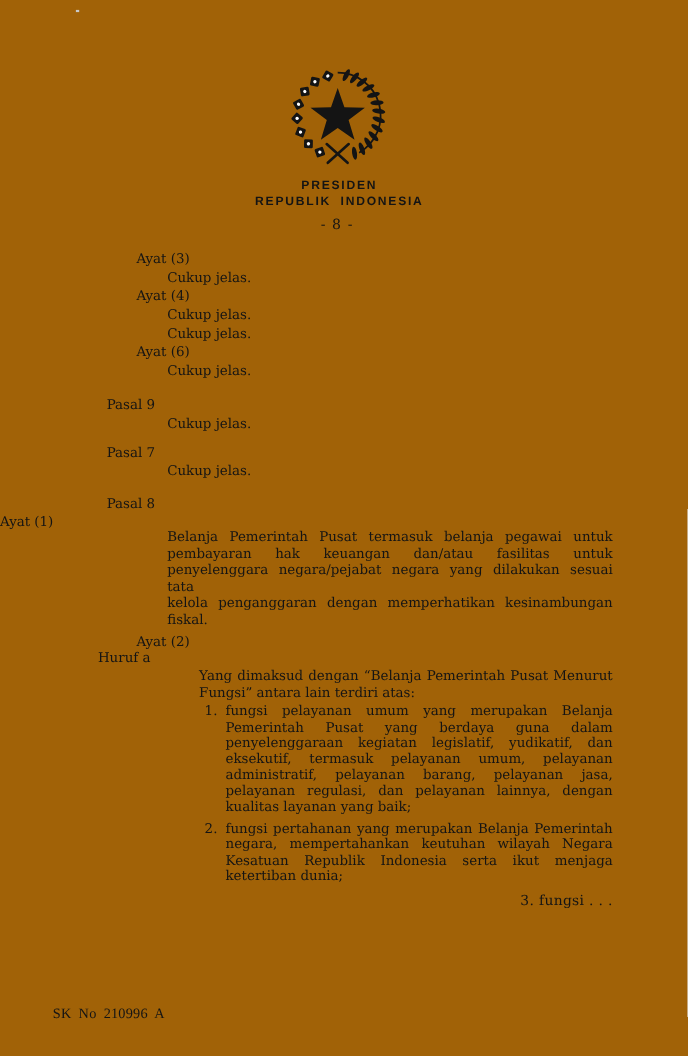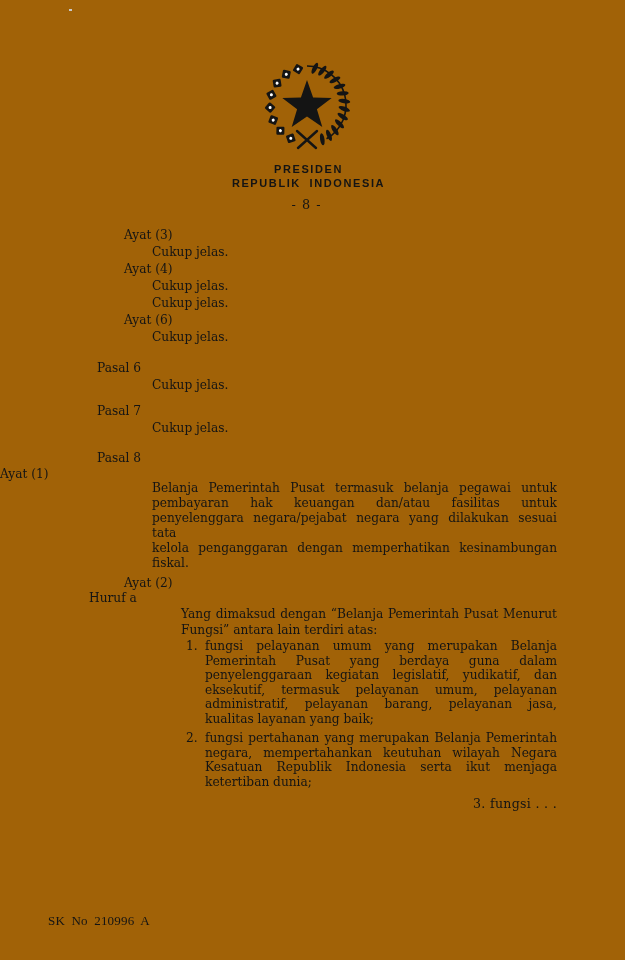--- a/index.html
+++ b/index.html
@@ -145,21 +145,21 @@
     </div>
     <div class="blk">
       <div class="val">Cukup jelas.</div>
     </div>
     <div class="blk">
       <div class="lbl">Ayat (6)</div>
       <div class="val">Cukup jelas.</div>
     </div>
 
     <div class="blk pasal">
-      <div class="lbl">Pasal 6</div>
+      <div class="lbl">Pasal 9</div>
       <div class="val">Cukup jelas.</div>
     </div>
 
     <div class="blk pasal pasal7">
       <div class="lbl">Pasal 7</div>
       <div class="val">Cukup jelas.</div>
     </div>
 
     <div class="blk pasal pasal8">
       <div class="lbl">Pasal 8</div>
@@ -183,20 +183,21 @@
 
     <div class="olist">
       <div class="oitem">
         <div class="num">1.</div>
         <div class="li-lines">
           <div class="jline">fungsi pelayanan umum yang merupakan Belanja</div>
           <div class="jline">Pemerintah Pusat yang berdaya guna dalam</div>
           <div class="jline">penyelenggaraan kegiatan legislatif, yudikatif, dan</div>
           <div class="jline">eksekutif, termasuk pelayanan umum, pelayanan</div>
           <div class="jline">administratif, pelayanan barang, pelayanan jasa,</div>
+          <div class="jline">pelayanan regulasi, dan pelayanan lainnya, dengan</div>
           <div class="jline last">kualitas layanan yang baik;</div>
         </div>
       </div>
       <div class="oitem">
         <div class="num">2.</div>
         <div class="li-lines">
           <div class="jline">fungsi pertahanan yang merupakan Belanja Pemerintah</div>
           <div class="jline">negara, mempertahankan keutuhan wilayah Negara</div>
           <div class="jline">Kesatuan Republik Indonesia serta ikut menjaga</div>
           <div class="jline last">ketertiban dunia;</div>

